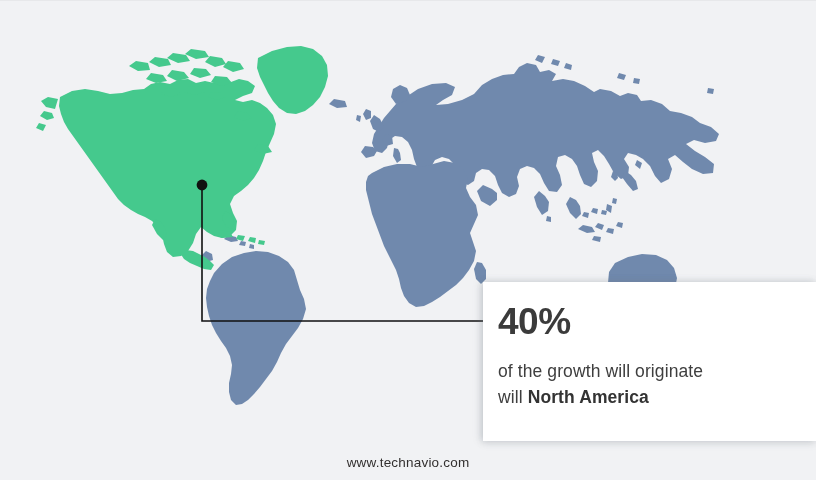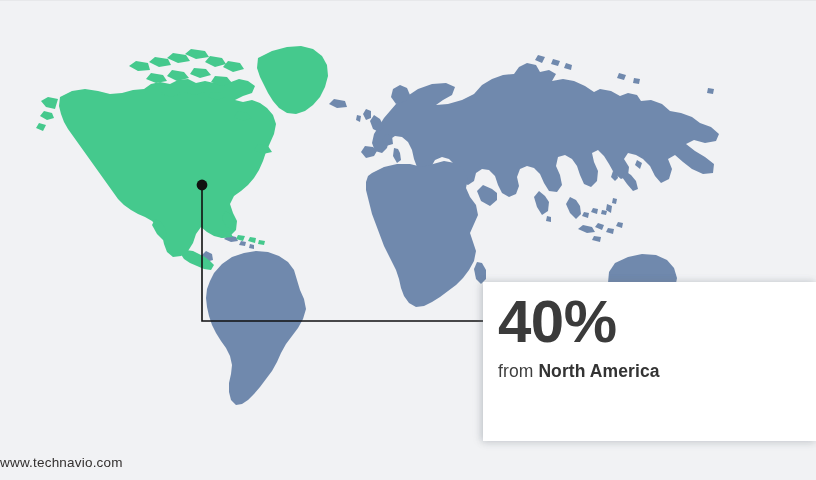--- a/index.html
+++ b/index.html
@@ -56,21 +56,21 @@
     width: 333px;
     height: 159px;
     background: #ffffff;
     box-sizing: border-box;
     box-shadow: -3px 0 7px rgba(120,126,136,0.22),
                  0 -2px 6px rgba(120,126,136,0.10),
                  0 3px 7px rgba(120,126,136,0.14);
     padding: 14px 0 0 15px;
   }
   #stat-value {
-    font-size: 60px;
+    font-size: 37px;
     font-weight: bold;
     color: #3b3b3b;
     letter-spacing: -0.5px;
     line-height: 52px;
     margin: 0 0 10px 0;
   }
   .stat-line {
     font-size: 17.5px;
     color: #3e3e3e;
     line-height: 26px;
@@ -81,21 +81,21 @@
     color: #333333;
     margin-top: 28px;
   }
 
   
   #footer-url {
     position: absolute;
     left: 0;
     top: 454px;
     width: 816px;
-    text-align: left;
+    text-align: center;
     font-size: 13.5px;
     color: #33302f;
     letter-spacing: 0.2px;
   }
 </style>
 </head>
 <body>
 
 <div id="stage">
 
@@ -302,18 +302,19 @@
     </svg>
   </div>
 
   <svg id="connector" viewBox="0 0 816 450" xmlns="http://www.w3.org/2000/svg">
     <path d="M 202 184 L 202 320 L 484 320" fill="none" stroke="#111111" stroke-width="1.6"></path>
     <circle cx="202" cy="184" r="5.4" fill="#111111"></circle>
   </svg>
 
   <div id="callout-card">
     <div id="stat-value">40%</div>
-    <div class="stat-line"><span>from </span><b>North America</b></div>
+    <div class="stat-line">of the growth will originate</div>
+    <div class="stat-line"><span>will </span><b>North America</b></div>
   </div>
 
   <div id="footer-url">www.technavio.com</div>
 
 </div>
 
 </body></html>

